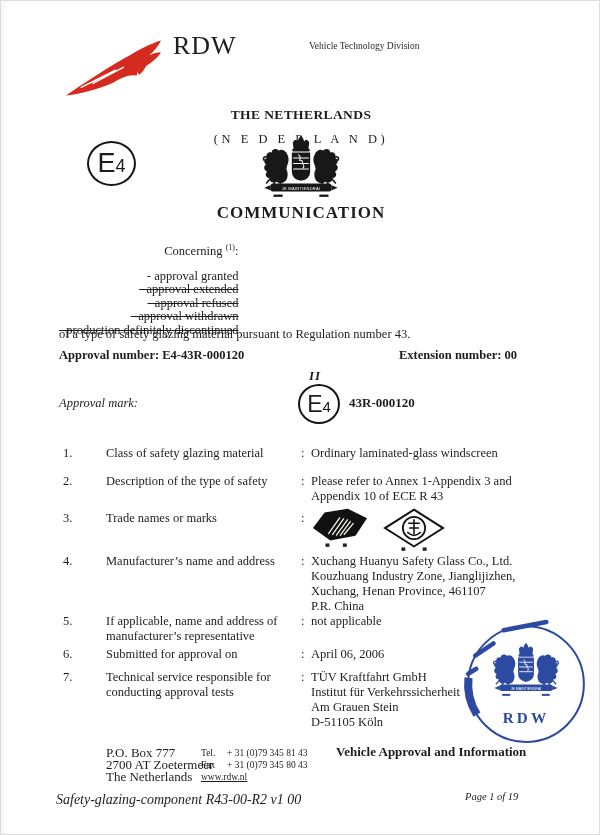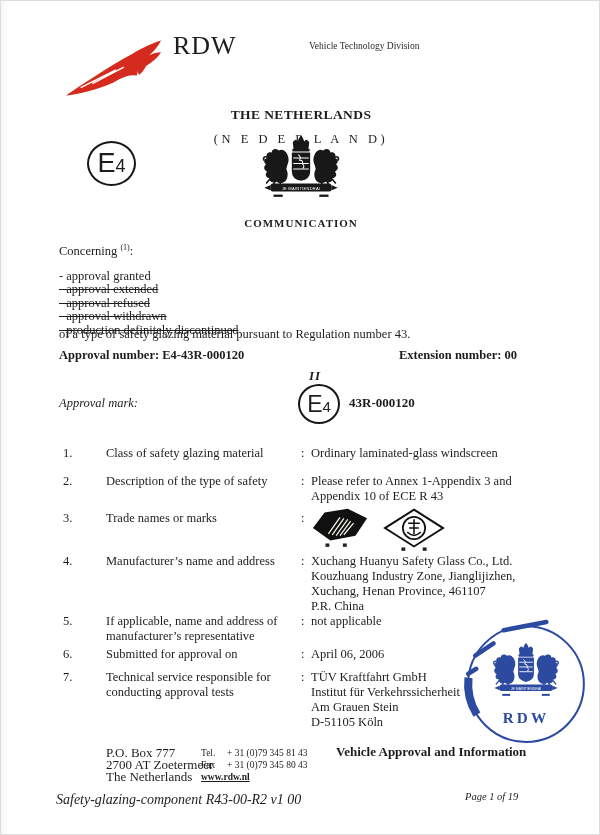--- a/index.html
+++ b/index.html
@@ -10,33 +10,33 @@
     background-image:linear-gradient(90deg,rgba(0,0,0,0.035),rgba(0,0,0,0) 9px);
   }
   .abs{position:absolute;}
   
   .rdw-wordmark{left:172px;top:30px;font-size:26px;letter-spacing:1px;}
   .division{left:308px;top:40px;font-size:9.5px;color:#2a2a2a;}
   
   .title-block{left:150px;top:106px;width:300px;text-align:center;}
   .country{font-weight:bold;font-size:13.5px;letter-spacing:0.4px;}
   .country-alt{font-size:12.5px;letter-spacing:3.5px;margin-top:9px;}
-  .communication{left:150px;top:216px;width:300px;text-align:center;font-weight:bold;font-size:11px;letter-spacing:1px;}
+  .communication{left:150px;top:202px;width:300px;text-align:center;font-weight:bold;font-size:17px;letter-spacing:1px;}
   
   .e-circle{border:2.5px solid #161616;border-radius:50%;display:flex;align-items:center;justify-content:center;font-family:"Liberation Sans","DejaVu Sans",sans-serif;background:#fff;}
   .e-big{left:86px;top:140px;width:45px;height:41px;}
   .e-big .e{font-size:27px;line-height:1;}
   .e-big .four{font-size:18px;line-height:1;margin-top:4px;}
   .e-small{left:297px;top:383px;width:38px;height:36px;}
   .e-small .e{font-size:23px;line-height:1;}
   .e-small .four{font-size:15px;line-height:1;margin-top:4px;}
   .roman{left:308px;top:367px;font-size:13px;font-style:italic;font-weight:bold;letter-spacing:1px;}
   .mark-code{left:348px;top:394px;font-size:13px;font-weight:bold;}
   
-  .concerning{left:58px;top:240px;font-size:12.5px;line-height:13.5px;}
+  .concerning{left:58px;top:240px;font-size:12.5px;line-height:13.5px;text-align:right;}
   .concerning .heading{margin-bottom:11px;}
   sup{font-size:8px;}
   .struck{text-decoration:line-through;}
   .closing{left:58px;top:326px;font-size:12.5px;}
   
   .appr-number{left:58px;top:347px;font-size:12.5px;font-weight:bold;}
   .ext-number{left:398px;top:347px;font-size:12.5px;font-weight:bold;}
   .mark-label{left:58px;top:395px;font-size:12.5px;font-style:italic;}
   
   .items{left:62px;top:445px;width:490px;font-size:12.5px;line-height:15px;z-index:2;}
@@ -48,21 +48,21 @@
   .mb-a{margin-bottom:13px;}.mb-b{margin-bottom:7px;}.mb-c{margin-bottom:2px;}
   .mb-d{margin-bottom:0px;}.mb-e{margin-bottom:3px;}.mb-f{margin-bottom:8px;}
   .logo-strip{display:flex;gap:14px;align-items:flex-start;margin-top:-3px;}
   
   .stamp{left:458px;top:616px;width:134px;height:130px;z-index:1;}
   
   .footer-address{left:105px;top:746px;font-size:13px;line-height:12px;}
   .footer-tel{left:200px;top:746px;font-size:9.5px;line-height:12px;}
   .footer-tel .trow{display:flex;}
   .footer-tel .tlabel{width:26px;}
-  .footer-web{text-decoration:underline;font-weight:bold;}
+  .footer-web{text-decoration:underline;}
   .footer-dept{left:335px;top:743px;font-size:13px;font-weight:bold;}
   .doc-ref{left:55px;top:791px;font-size:14px;font-style:italic;}
   .page-num{left:464px;top:790px;font-size:10.5px;font-style:italic;}
   .red-logo{left:64px;top:36px;width:98px;height:62px;}
   .black-emblem{left:254px;top:134px;width:92px;height:66px;}
 </style>
 </head>
 <body>
 
 <div class="page">

